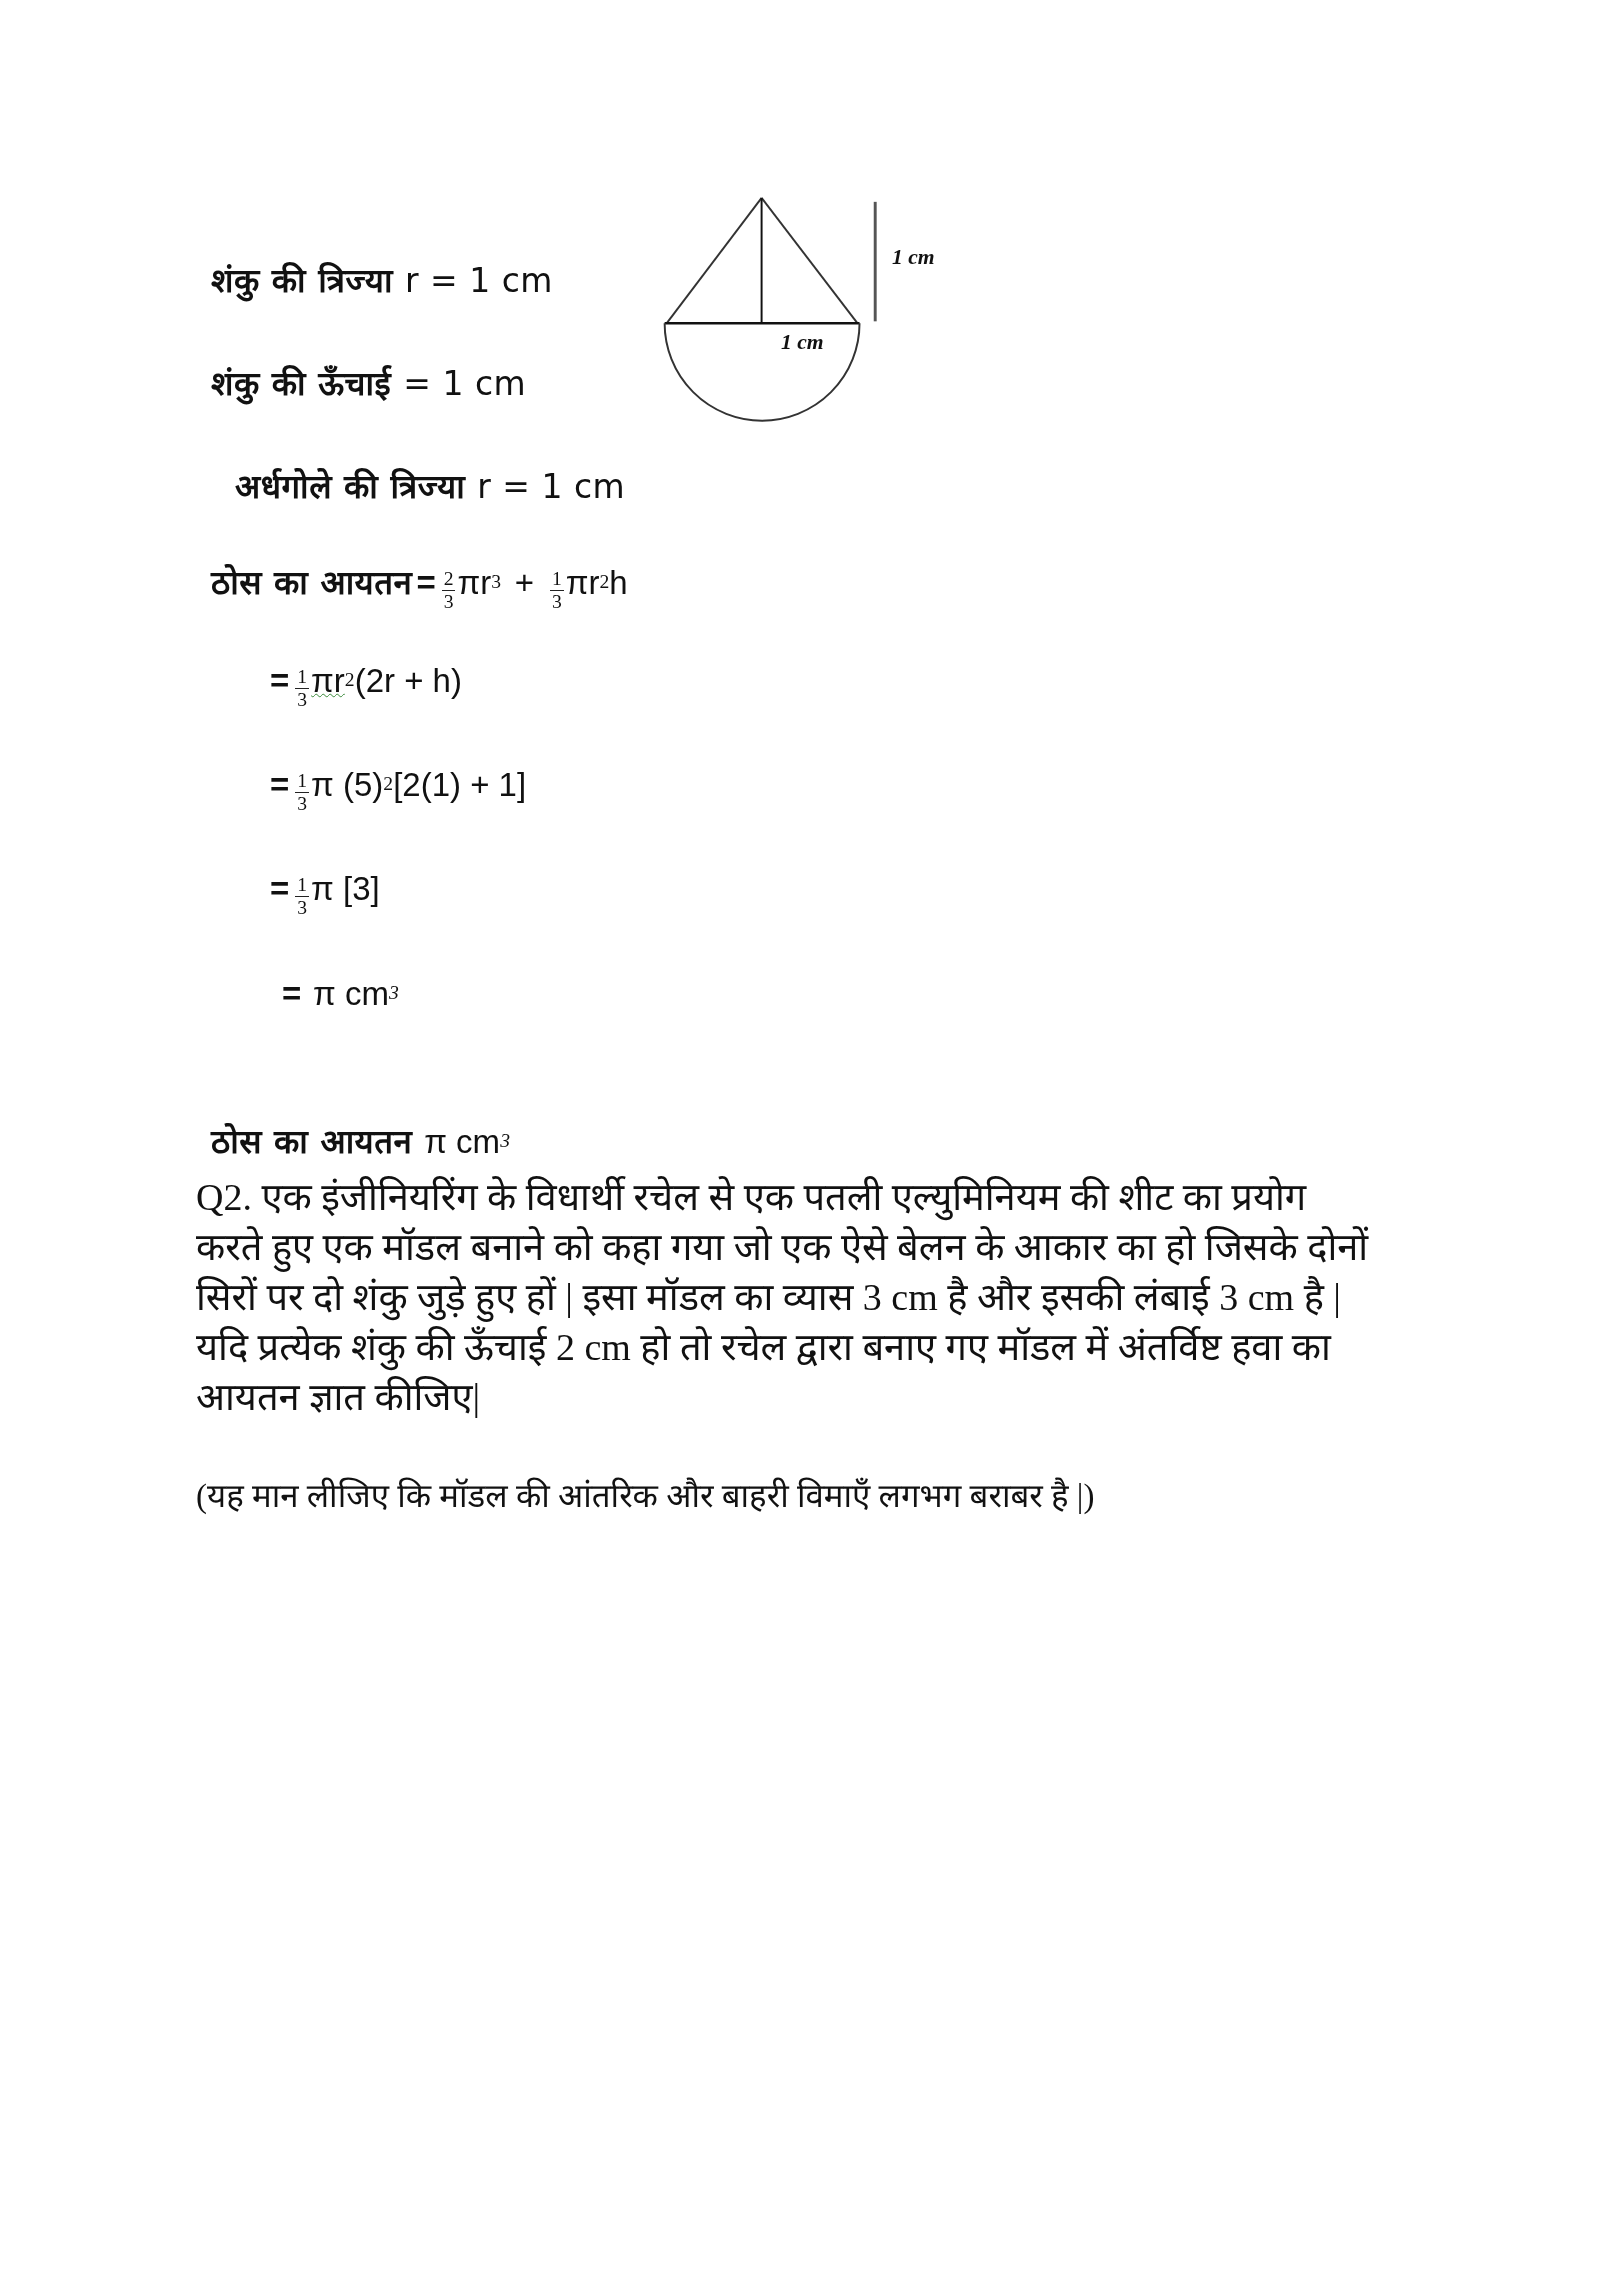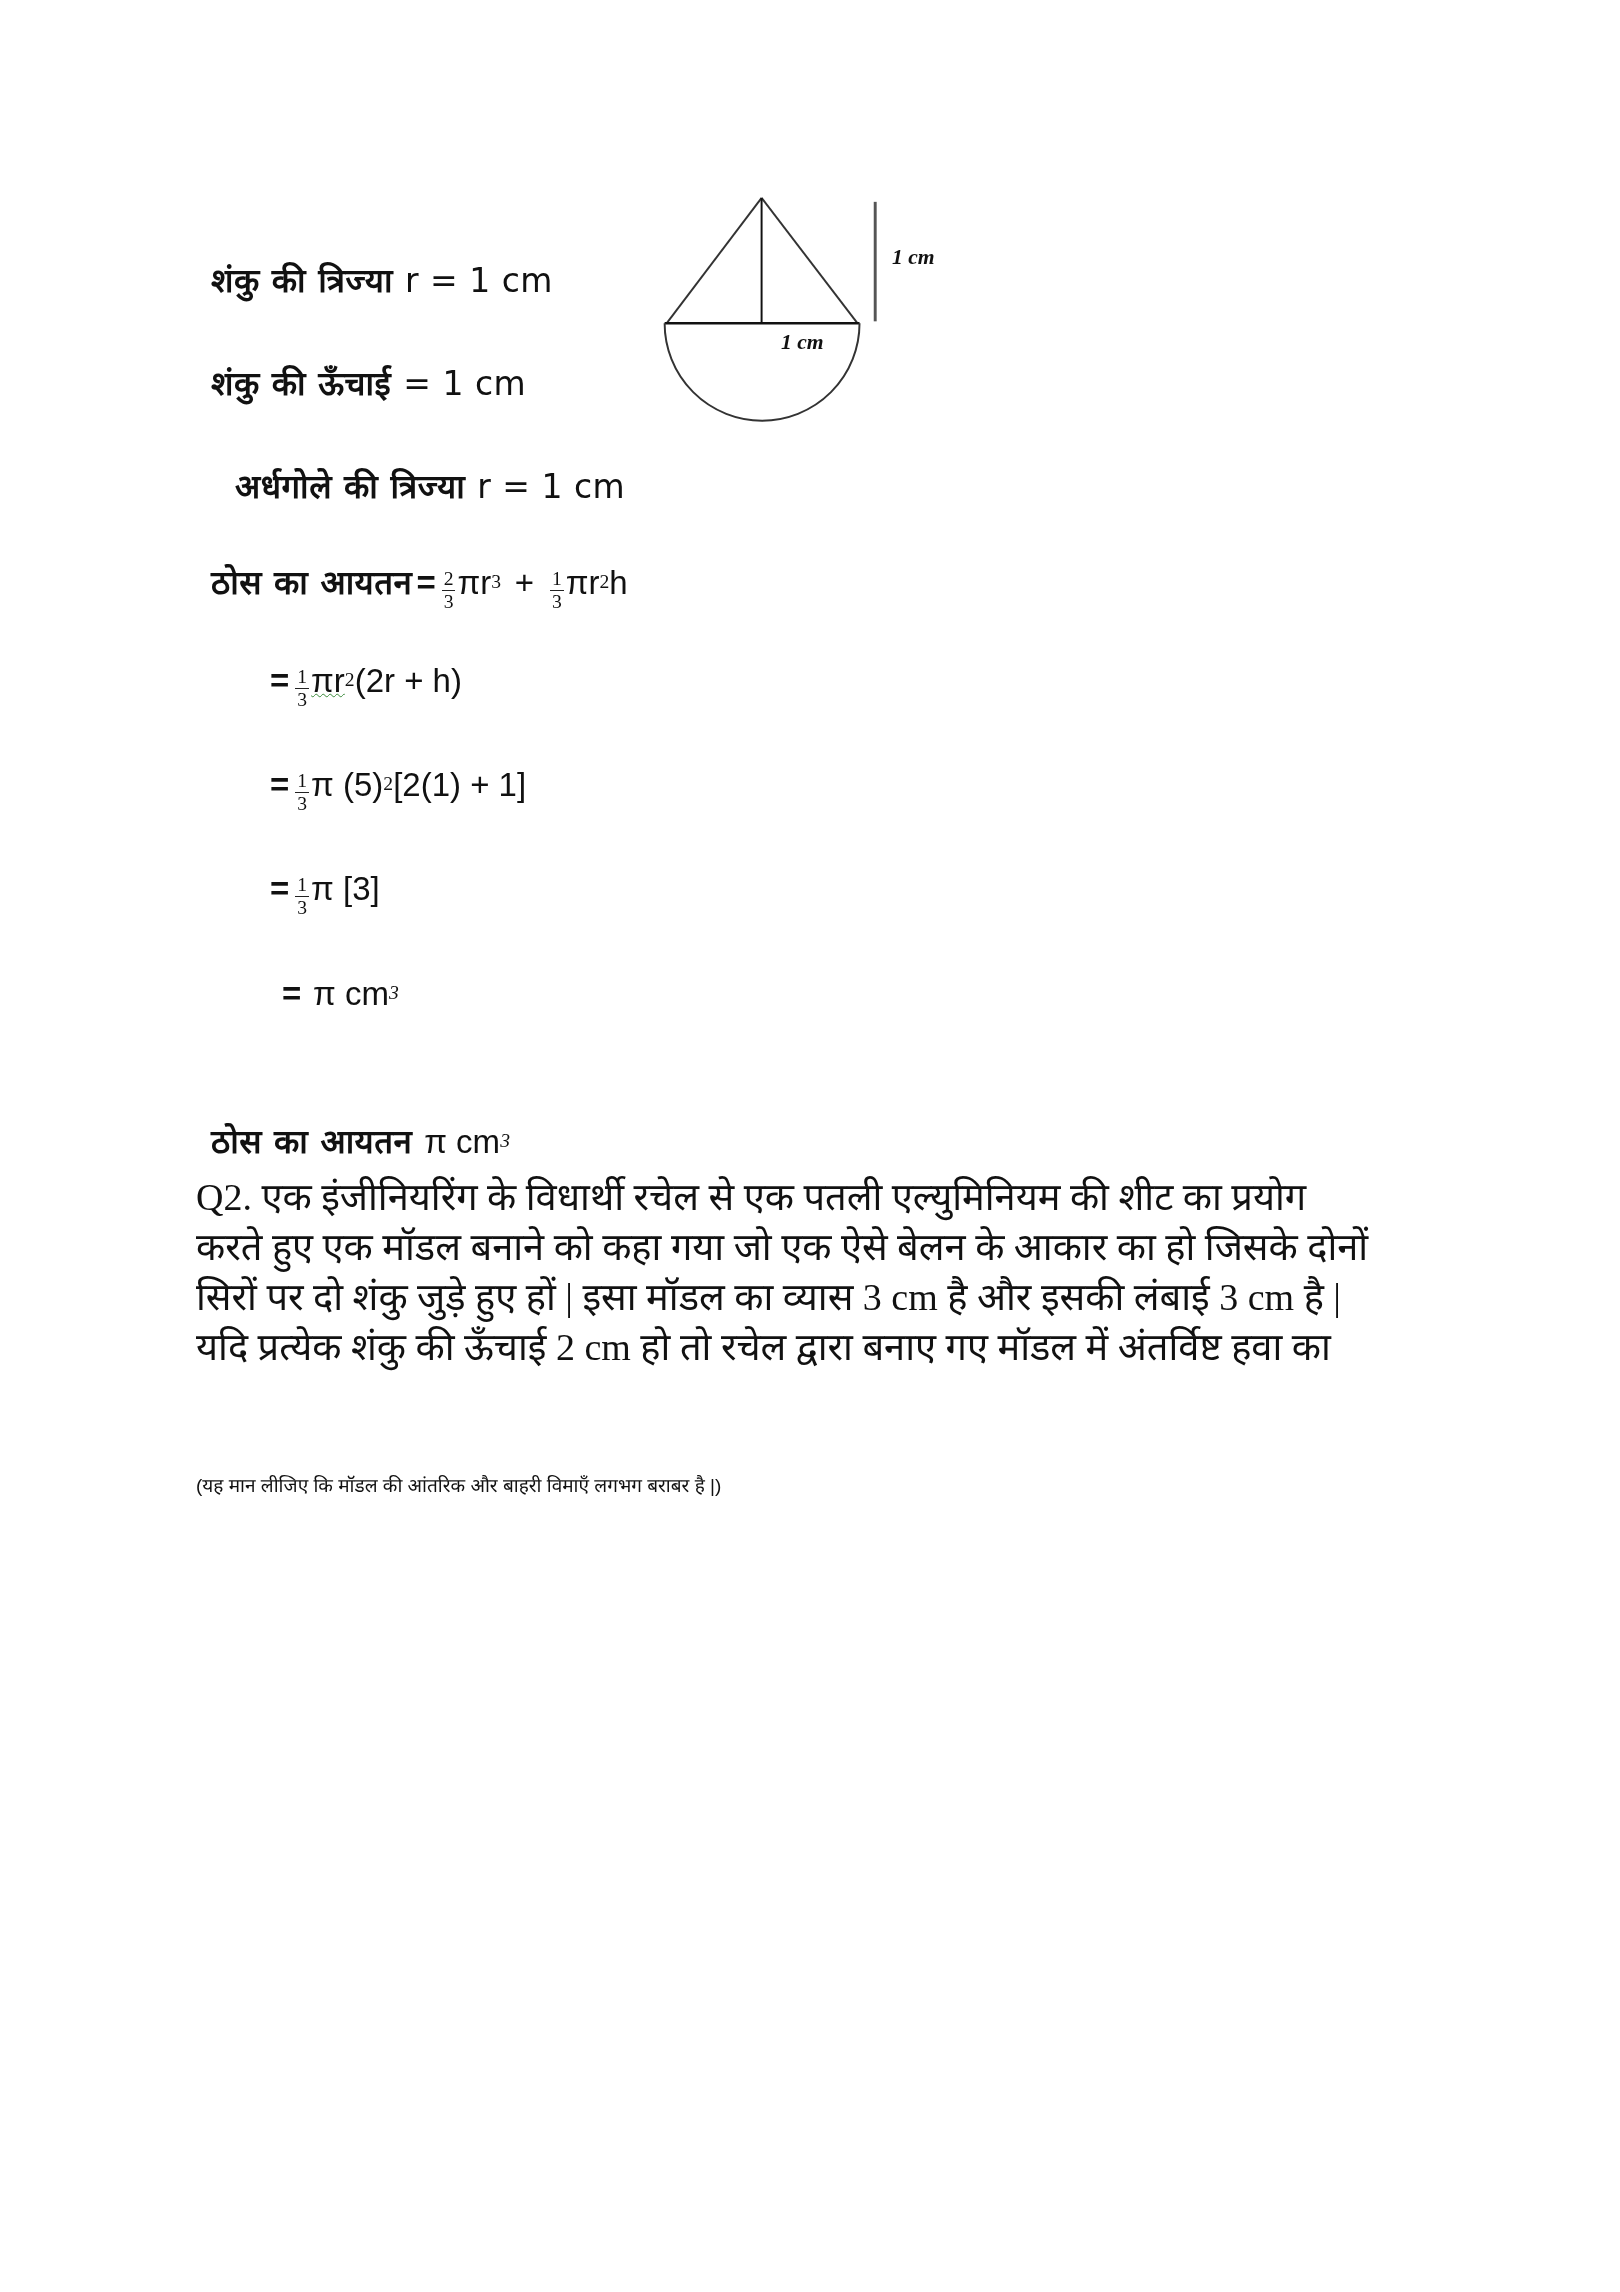--- a/index.html
+++ b/index.html
@@ -7,21 +7,21 @@
   .abs { position:absolute; white-space:nowrap; }
   .sans { font-family:"DejaVu Sans", "Liberation Sans", sans-serif; }
   .row { font-size:33px; font-weight:bold; letter-spacing:0.5px; }
   .row .val { font-weight:normal; }
   .math { font-family:"Liberation Sans", sans-serif; font-size:33px; }
   .frac { display:inline-block; vertical-align:middle; text-align:center; font-style:normal; font-size:19.6px; line-height:21.6px; margin:0 2px; }
   .frac .num { display:block; border-bottom:1.5px solid #222; padding:0 2px; }
   .frac .den { display:block; }
   sup { font-size:19.6px; }
   .para { font-family:"Liberation Serif", "DejaVu Serif", serif; font-size:38px; line-height:50px; white-space:normal; width:1274px; }
-  .note { font-family:Liberation Sans, sans-serif; font-size:19px; }
+  .note { font-family:Liberation Serif, serif; font-size:33px; }
   .wavy { text-decoration: underline wavy #3a8a3a; text-decoration-thickness:1px; }
   .lbl { font-family:"Liberation Serif", serif; font-style:italic; font-weight:bold; font-size:21.6px; }
 </style>
 </head>
 <body>
 
 <div class="abs sans row" style="left:211px; top:257px;">
   <span>शंकु की त्रिज्या</span>
   <span class="val">r = 1 cm</span>
 </div>
@@ -78,16 +78,17 @@
 <div class="abs" style="left:211px; top:1078px;margin-top:40px;">
   <span class="sans row">ठोस का आयतन</span>
   <span class="math" style="margin-left:7.8px;">π  cm</span><sup style="font-style:italic;">3</sup>
 </div>
 
 <div class="abs para" style="left:196px; top:1172px;">
   <div>Q2. एक इंजीनियरिंग के विधार्थी रचेल से एक पतली एल्युमिनियम की शीट का प्रयोग</div>
   <div>करते हुए एक मॉडल बनाने को कहा गया जो एक ऐसे बेलन के आकार का हो जिसके दोनों</div>
   <div>सिरों पर दो शंकु जुड़े हुए हों | इसा मॉडल का व्यास 3 cm है और इसकी लंबाई 3 cm है |</div>
   <div>यदि प्रत्येक शंकु की ऊँचाई 2 cm हो तो रचेल द्वारा बनाए गए मॉडल में अंतर्विष्ट हवा का</div>
+  <div>आयतन ज्ञात कीजिए|</div>
 </div>
 
 <div class="abs note" style="left:196px; top:1472px;">(यह मान लीजिए कि मॉडल की आंतरिक और बाहरी विमाएँ लगभग बराबर है |)</div>
 
 
 </body></html>

